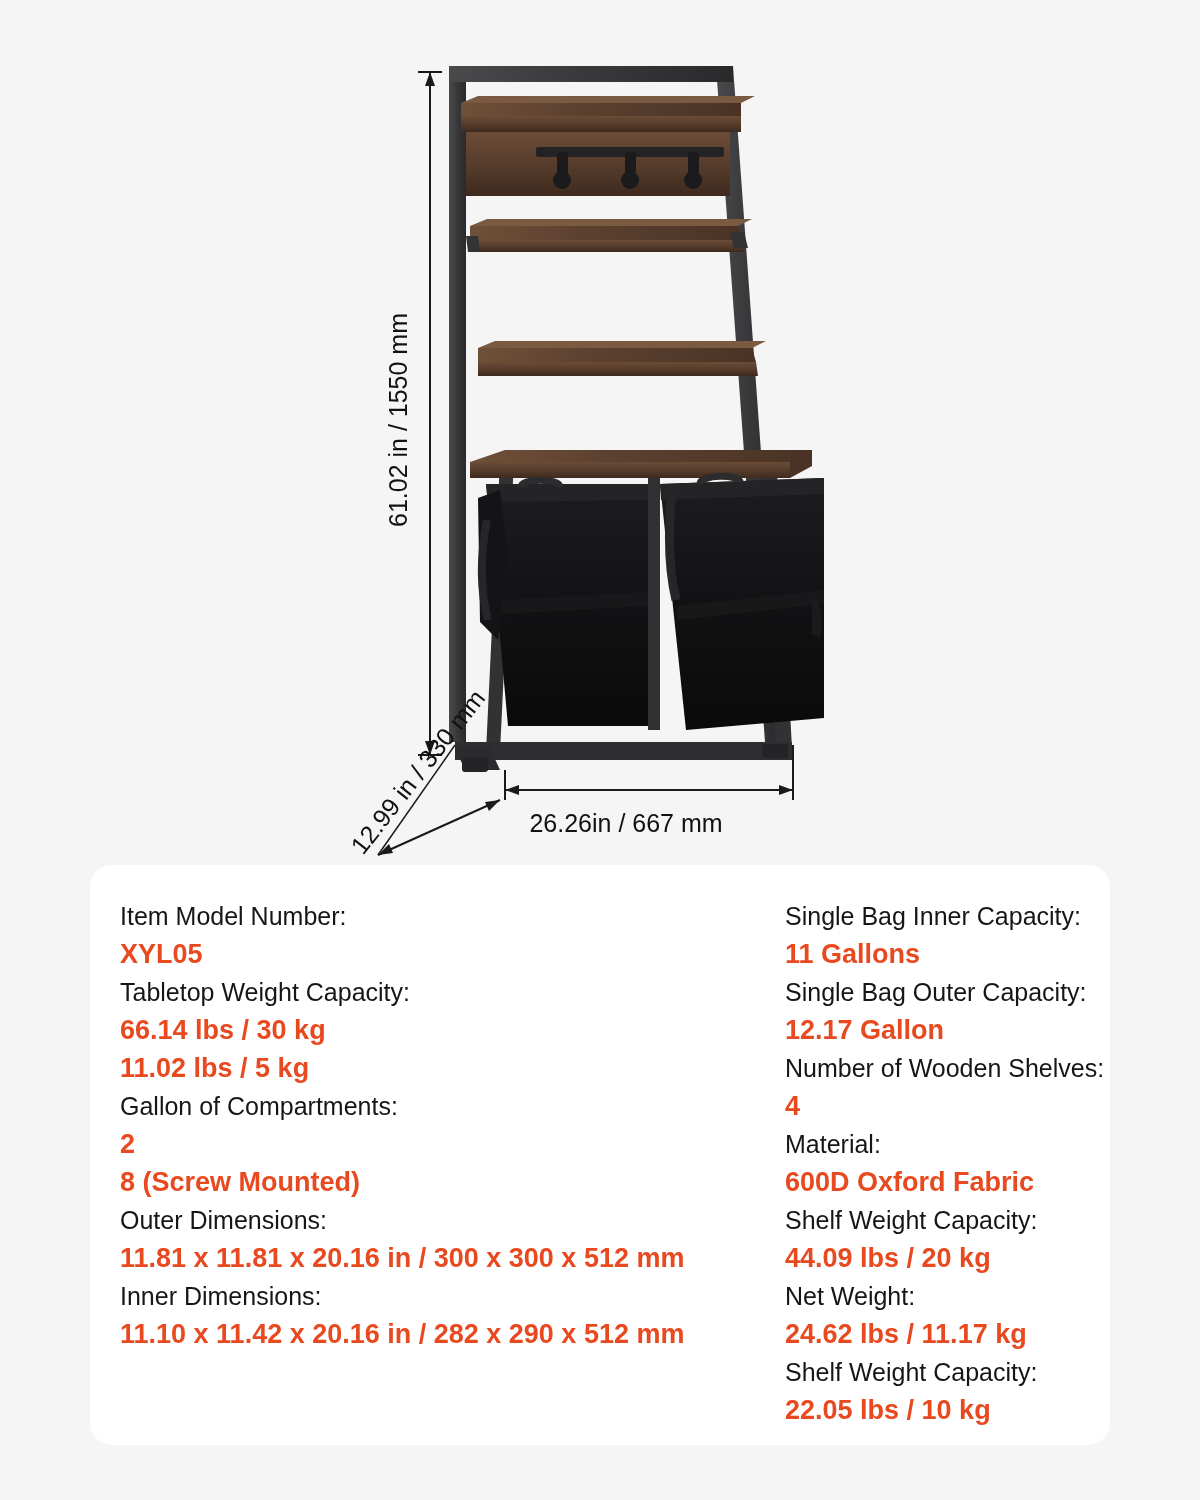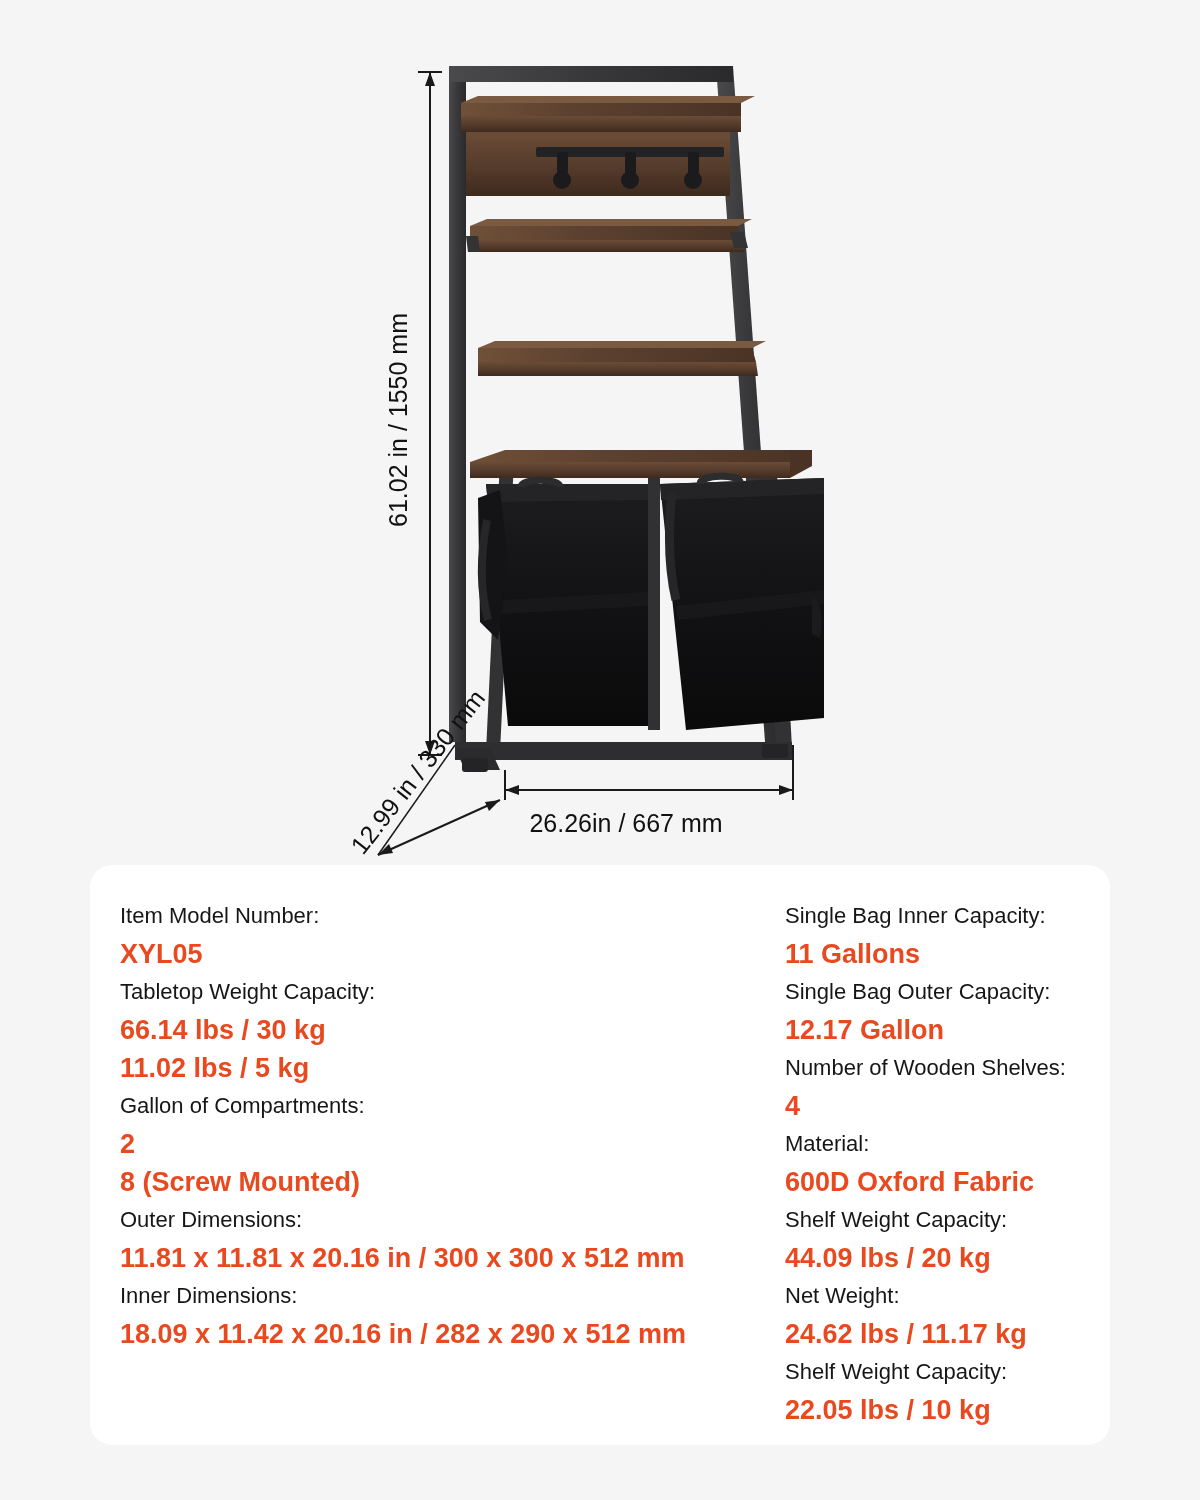--- a/index.html
+++ b/index.html
@@ -62,21 +62,21 @@
     background: #ffffff;
     border-radius: 22px;
   }
   .spec-col {
     position: absolute;
     top: 32px;
   }
   #col-left { left: 30px; width: 480px; }
   #col-right { left: 695px; width: 470px; }
   .spec-label {
-    font-size: 22px;
+    font-size: 25px;
     line-height: 38px;
     color: #161616;
     white-space: nowrap;
   }
   .spec-value {
     font-size: 27px;
     line-height: 38px;
     color: #e8491f;
     white-space: nowrap;
     font-weight: bold;
@@ -236,21 +236,21 @@
       <div class="spec-value">XYL05</div>
       <div class="spec-label">Tabletop Weight Capacity:</div>
       <div class="spec-value">66.14 lbs / 30 kg</div>
       <div class="spec-value">11.02 lbs / 5 kg</div>
       <div class="spec-label">Gallon of Compartments:</div>
       <div class="spec-value">2</div>
       <div class="spec-value">8 (Screw Mounted)</div>
       <div class="spec-label">Outer Dimensions:</div>
       <div class="spec-value">11.81 x 11.81 x 20.16 in / 300 x 300 x 512 mm</div>
       <div class="spec-label">Inner Dimensions:</div>
-      <div class="spec-value">18.09 x 11.42 x 20.16 in / 282 x 290 x 512 mm</div>
+      <div class="spec-value">11.10 x 11.42 x 20.16 in / 282 x 290 x 512 mm</div>
     </div>
 
     <div class="spec-col" id="col-right">
       <div class="spec-label">Single Bag Inner Capacity:</div>
       <div class="spec-value">11 Gallons</div>
       <div class="spec-label">Single Bag Outer Capacity:</div>
       <div class="spec-value">12.17 Gallon</div>
       <div class="spec-label">Number of Wooden Shelves:</div>
       <div class="spec-value">4</div>
       <div class="spec-label">Material:</div>

